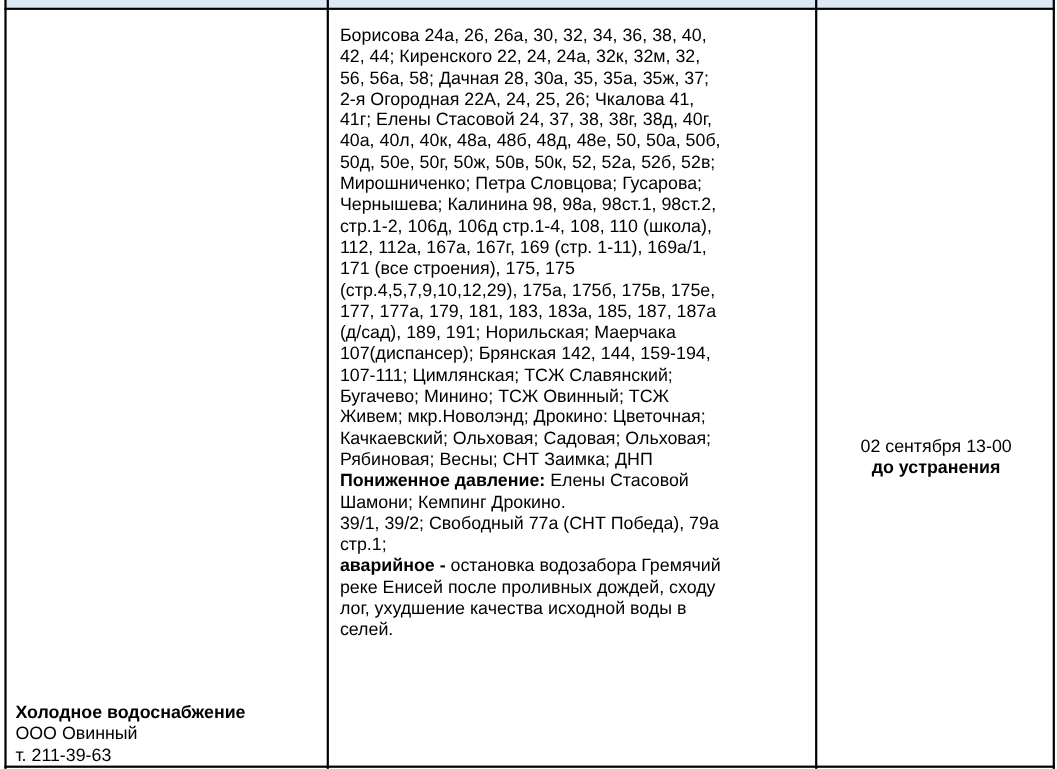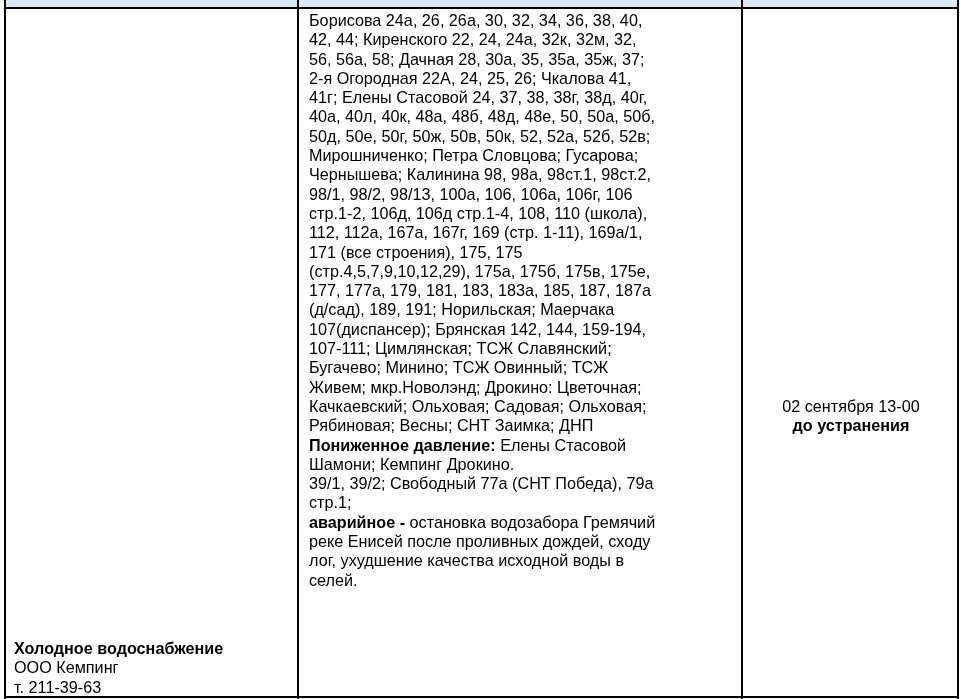--- a/index.html
+++ b/index.html
@@ -4,57 +4,56 @@
 <style>
   html, body { margin:0; padding:0; background:#ffffff; }
   body { width:961px; height:699px; overflow:hidden; position:relative;
          font-family:"Liberation Sans", sans-serif; color:#000; }
   .tbl { position:absolute; left:4px; top:0; width:955px; height:699px; }
   .hdr { position:absolute; left:0; top:0; height:7px; background:#dce9f5; }
   .hline { position:absolute; left:0; height:2px; background:#000; }
   .vline { position:absolute; top:0; width:2px; background:#000; }
   .cell { position:absolute; box-sizing:border-box; }
   .c-left { left:0; top:9px; width:293px; height:688px; display:flex; align-items:flex-end; padding-left:10px; }
-  .c-mid { left:299px; top:9px; width:440px; padding:2px 4px 0 6px; font-size:16.2px; line-height:19.3px; }
+  .c-mid { left:299px; top:21px; width:440px; padding:2px 4px 0 6px; font-size:16.2px; line-height:19.3px; }
   .c-right { left:739px; top:25px; width:216px; height:688px; display:flex; align-items:center; justify-content:center; text-align:center;margin-top:47px; }
   .txt { font-size:16.2px; line-height:19.3px; }
   .b { font-weight:bold; }
   .line { display:block; white-space:nowrap; }
 </style>
 </head>
 <body>
 
 <div class="tbl">
   <div class="hdr" style="width:955px;"></div>
   <div class="hline" style="top:7px; width:955px;"></div>
   <div class="hline" style="top:696px; width:955px;"></div>
   <div class="vline" style="left:0; height:699px;"></div>
   <div class="vline" style="left:293px; height:699px;"></div>
   <div class="vline" style="left:737px; height:699px;"></div>
   <div class="vline" style="left:953px; height:699px;"></div>
 
   <div class="cell c-left">
     <div class="txt">
       <span class="line b">Холодное водоснабжение</span>
-      <span class="line">ООО Кемпинг</span>
+      <span class="line">ООО Овинный</span>
       <span class="line">т. 211-39-63</span>
     </div>
   </div>
 
   <div class="cell c-mid">
     <span class="line">Борисова 24а, 26, 26а, 30, 32, 34, 36, 38, 40,</span>
     <span class="line">42, 44; Киренского 22, 24, 24а, 32к, 32м, 32,</span>
     <span class="line">56, 56а, 58; Дачная 28, 30а, 35, 35а, 35ж, 37;</span>
     <span class="line">2-я Огородная 22А, 24, 25, 26; Чкалова 41,</span>
     <span class="line">41г; Елены Стасовой 24, 37, 38, 38г, 38д, 40г,</span>
     <span class="line">40а, 40л, 40к, 48а, 48б, 48д, 48е, 50, 50а, 50б,</span>
     <span class="line">50д, 50е, 50г, 50ж, 50в, 50к, 52, 52а, 52б, 52в;</span>
     <span class="line">Мирошниченко; Петра Словцова; Гусарова;</span>
     <span class="line">Чернышева; Калинина 98, 98а, 98ст.1, 98ст.2,</span>
-    <span class="line">98/1, 98/2, 98/13, 100а, 106, 106а, 106г, 106</span>
     <span class="line">стр.1-2, 106д, 106д стр.1-4, 108, 110 (школа),</span>
     <span class="line">112, 112а, 167а, 167г, 169 (стр. 1-11), 169а/1,</span>
     <span class="line">171 (все строения), 175, 175</span>
     <span class="line">(стр.4,5,7,9,10,12,29), 175а, 175б, 175в, 175е,</span>
     <span class="line">177, 177а, 179, 181, 183, 183а, 185, 187, 187а</span>
     <span class="line">(д/сад), 189, 191; Норильская; Маерчака</span>
     <span class="line">107(диспансер);  Брянская 142, 144, 159-194,</span>
     <span class="line">107-111; Цимлянская; ТСЖ Славянский;</span>
     <span class="line">Бугачево; Минино; ТСЖ Овинный; ТСЖ</span>
     <span class="line">Живем; мкр.Новолэнд; Дрокино: Цветочная;</span>

